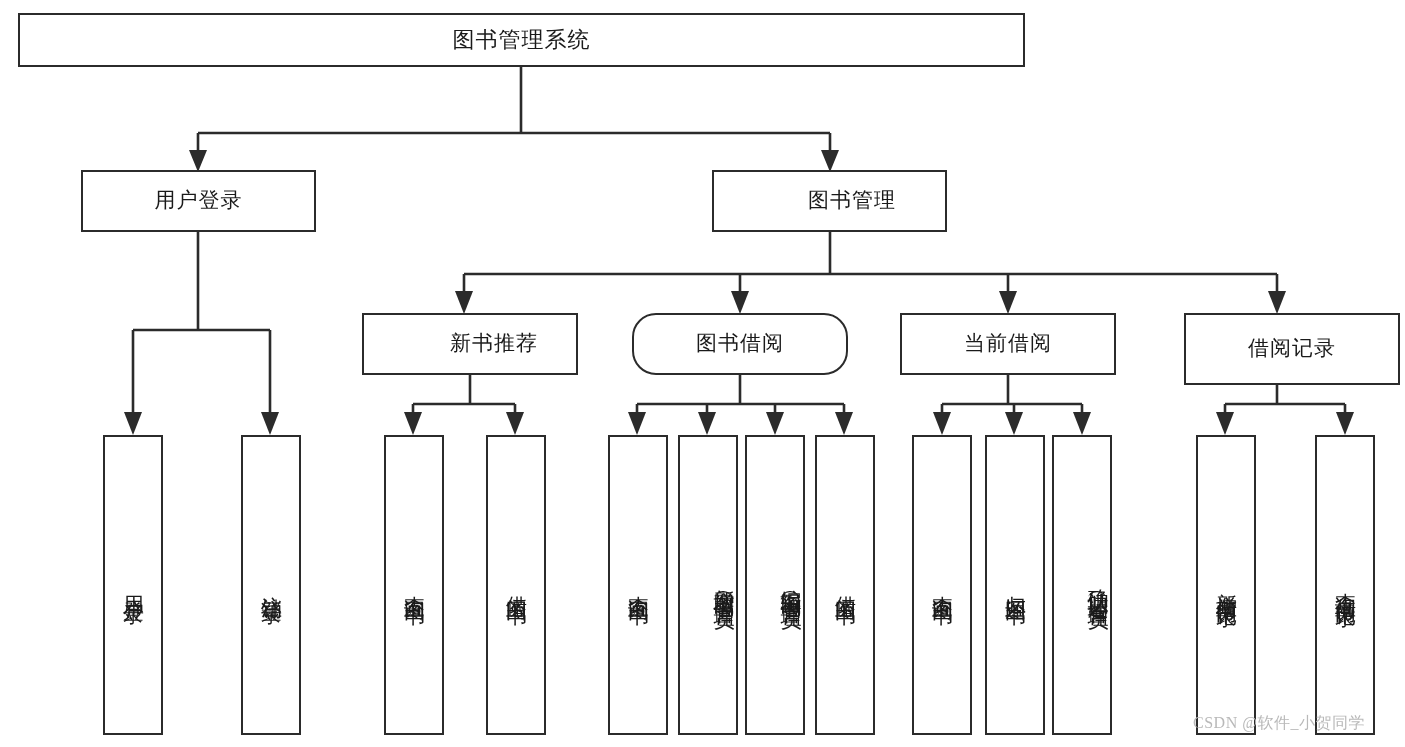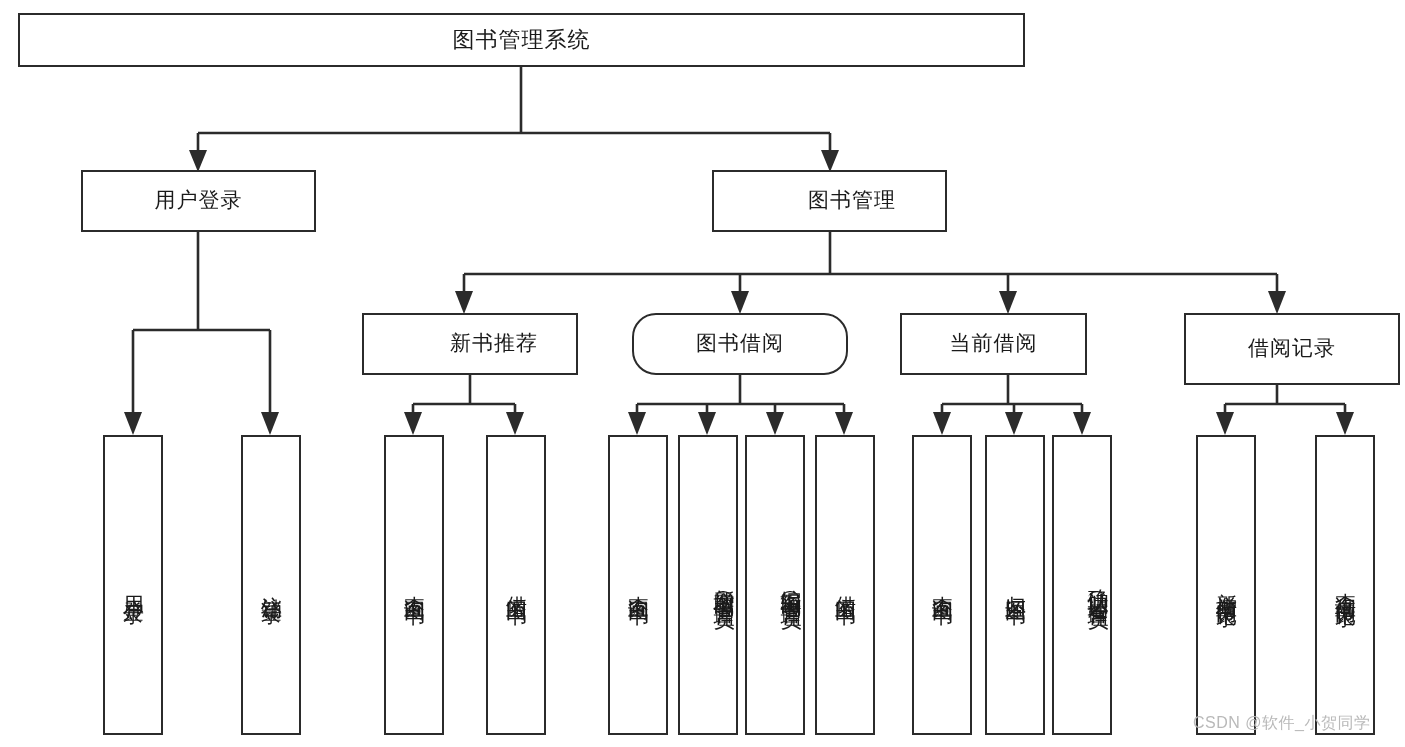--- a/index.html
+++ b/index.html
@@ -50,21 +50,21 @@
   }
   
   .node.vert.toptext{ align-items:flex-start; }
   .watermark{
     position:absolute;
     left:1193px;top:713px;
     font-size:16px;
     color:#b9b9b9;
     white-space:nowrap;
     letter-spacing:0.5px;
-    font-family:Liberation Sans, sans-serif;
+    font-family:Liberation Serif, serif;
   }
   svg.links{position:absolute;left:0;top:0;width:1405px;height:747px;pointer-events:none;}
   svg.links path,svg.links line{stroke:#2b2b2b;stroke-width:2.6px;fill:none;}
   svg.links polygon{fill:#2b2b2b;}
 </style>
 </head>
 <body>
 
 <div id="diagram">
 
@@ -140,21 +140,21 @@
   <div class="node horiz" style="left:712px;top:170px;width:235px;height:62px;padding-left:45px;">
     <span>图书管理</span>
   </div>
 
   <div class="node horiz" style="left:362px;top:313px;width:216px;height:62px;padding-left:48px;">
     <span>新书推荐</span>
   </div>
   <div class="node horiz" style="left:632px;top:313px;width:216px;height:62px;border-radius:24px;">
     <span>图书借阅</span>
   </div>
-  <div class="node horiz" style="left:900px;top:313px;width:187px;height:62px;">
+  <div class="node horiz" style="left:900px;top:313px;width:216px;height:62px;">
     <span>当前借阅</span>
   </div>
   <div class="node horiz" style="left:1184px;top:313px;width:216px;height:72px;text-align:center;">
     <span>借阅记录</span>
   </div>
 
   <div class="node vert" style="left:103px;top:435px;width:60px;height:300px;">
     <span class="vtext">用户登录</span>
   </div>
   <div class="node vert" style="left:241px;top:435px;width:60px;height:300px;">

